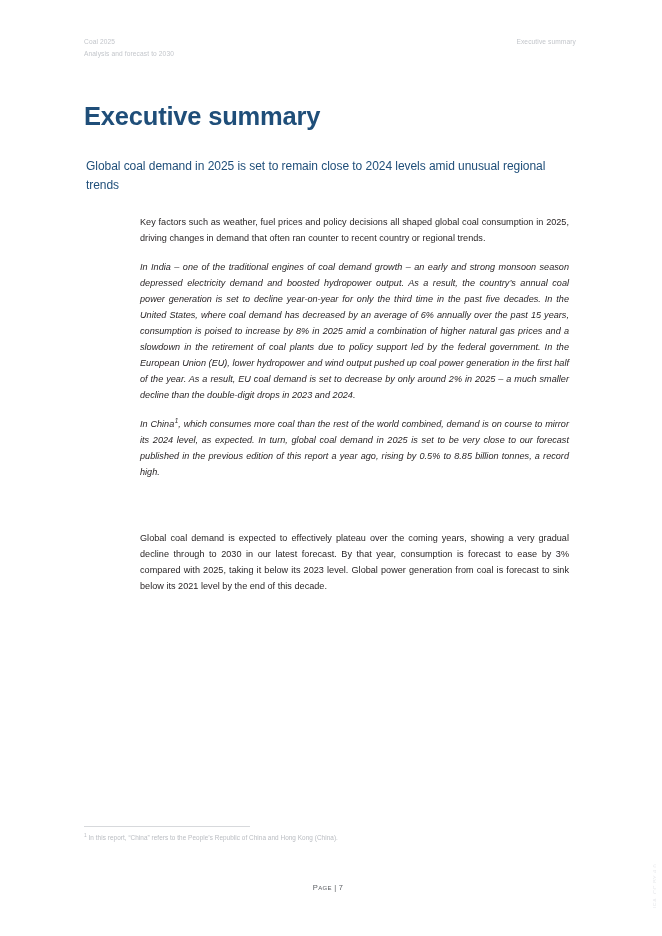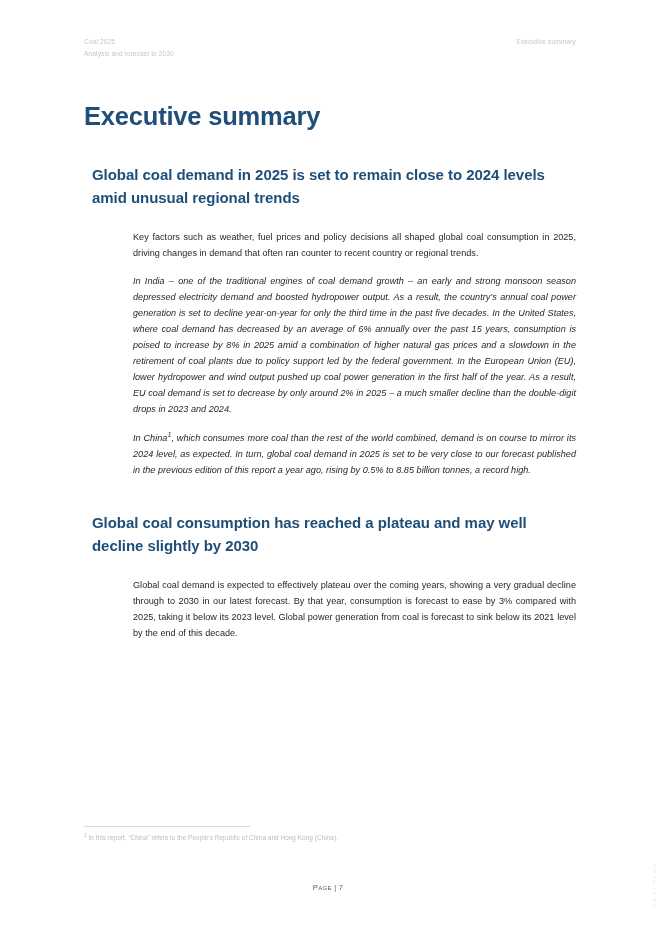--- a/index.html
+++ b/index.html
@@ -63,37 +63,37 @@
 
   
   .content {
     position: absolute;
     top: 152px;
     left: 84px;
     width: 492px;
   }
 
   h2.section-heading {
-    margin: 8px;
-    font-size: 15px;
-    font-weight: bold;
+    margin: 2px;
+    font-size: 12px;
+    font-weight: normal;
     color: #1f4e79;
     line-height: 1.55;
     letter-spacing: -0.05px;
   }
 
   .section-heading.first { padding-top: 3px; }
 
   .body-block {
     margin-left: 49px;
     width: 443px;
   }
 
   p.body-text {
-    margin: 0;
+    margin: 7px;
     font-size: 9.1px;
     line-height: 1.765;
     color: #231f20;
     text-align: justify;
     text-justify: inter-word;
     letter-spacing: 0.02px;
   }
 
   p.body-text + p.body-text { margin-top: 12.5px; font-style: italic; }
 
@@ -185,21 +185,20 @@
     <div class="gap-after-heading"></div>
 
     <div class="body-block">
       <p class="body-text">Key factors such as weather, fuel prices and policy decisions all shaped global coal consumption in 2025, driving changes in demand that often ran counter to recent country or regional trends.</p>
       <p class="body-text">In India – one of the traditional engines of coal demand growth – an early and strong monsoon season depressed electricity demand and boosted hydropower output. As a result, the country’s annual coal power generation is set to decline year-on-year for only the third time in the past five decades. In the United States, where coal demand has decreased by an average of 6% annually over the past 15 years, consumption is poised to increase by 8% in 2025 amid a combination of higher natural gas prices and a slowdown in the retirement of coal plants due to policy support led by the federal government. In the European Union (EU), lower hydropower and wind output pushed up coal power generation in the first half of the year. As a result, EU coal demand is set to decrease by only around 2% in 2025 – a much smaller decline than the double-digit drops in 2023 and 2024.</p>
       <p class="body-text"><span>In China</span><sup class="fn-ref">1</sup><span>, which consumes more coal than the rest of the world combined, demand is on course to mirror its 2024 level, as expected. In turn, global coal demand in 2025 is set to be very close to our forecast published in the previous edition of this report a year ago, rising by 0.5% to 8.85 billion tonnes, a record high.</span></p>
     </div>
 
     <div class="gap-before-heading"></div>
 
-    <h2 class="section-heading">Global coal consumption has reached a plateau and may well decline slightly by 2030</h2>
 
     <div class="gap-after-heading2"></div>
 
     <div class="body-block">
       <p class="body-text">Global coal demand is expected to effectively plateau over the coming years, showing a very gradual decline through to 2030 in our latest forecast. By that year, consumption is forecast to ease by 3% compared with 2025, taking it below its 2023 level. Global power generation from coal is forecast to sink below its 2021 level by the end of this decade.</p>
     </div>
 
   </div>
 
   <div class="footnote-area">

